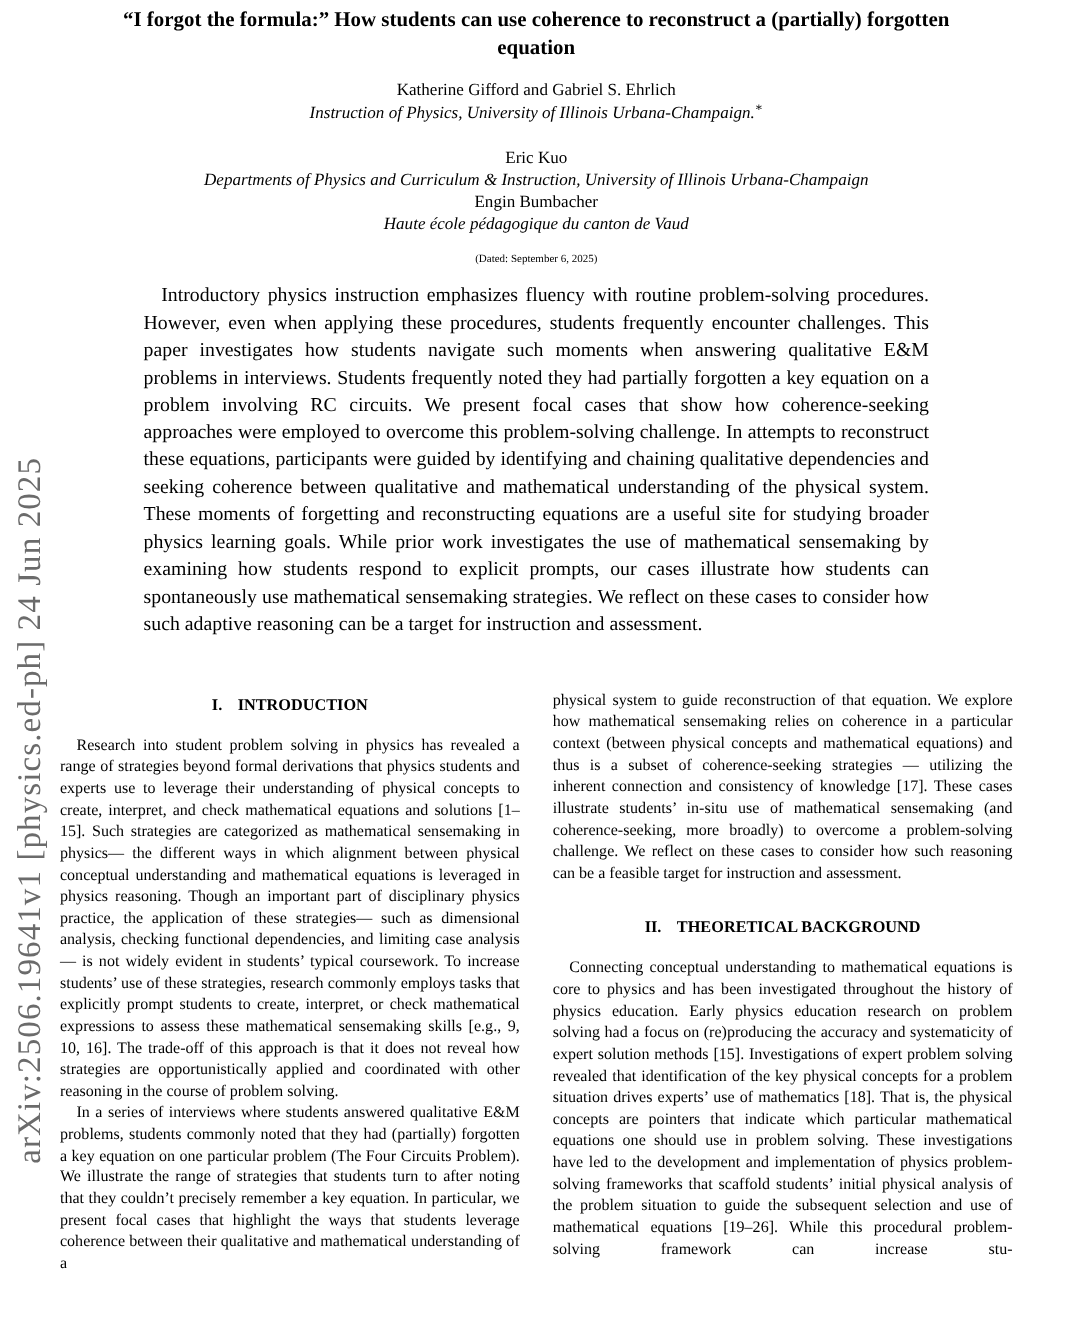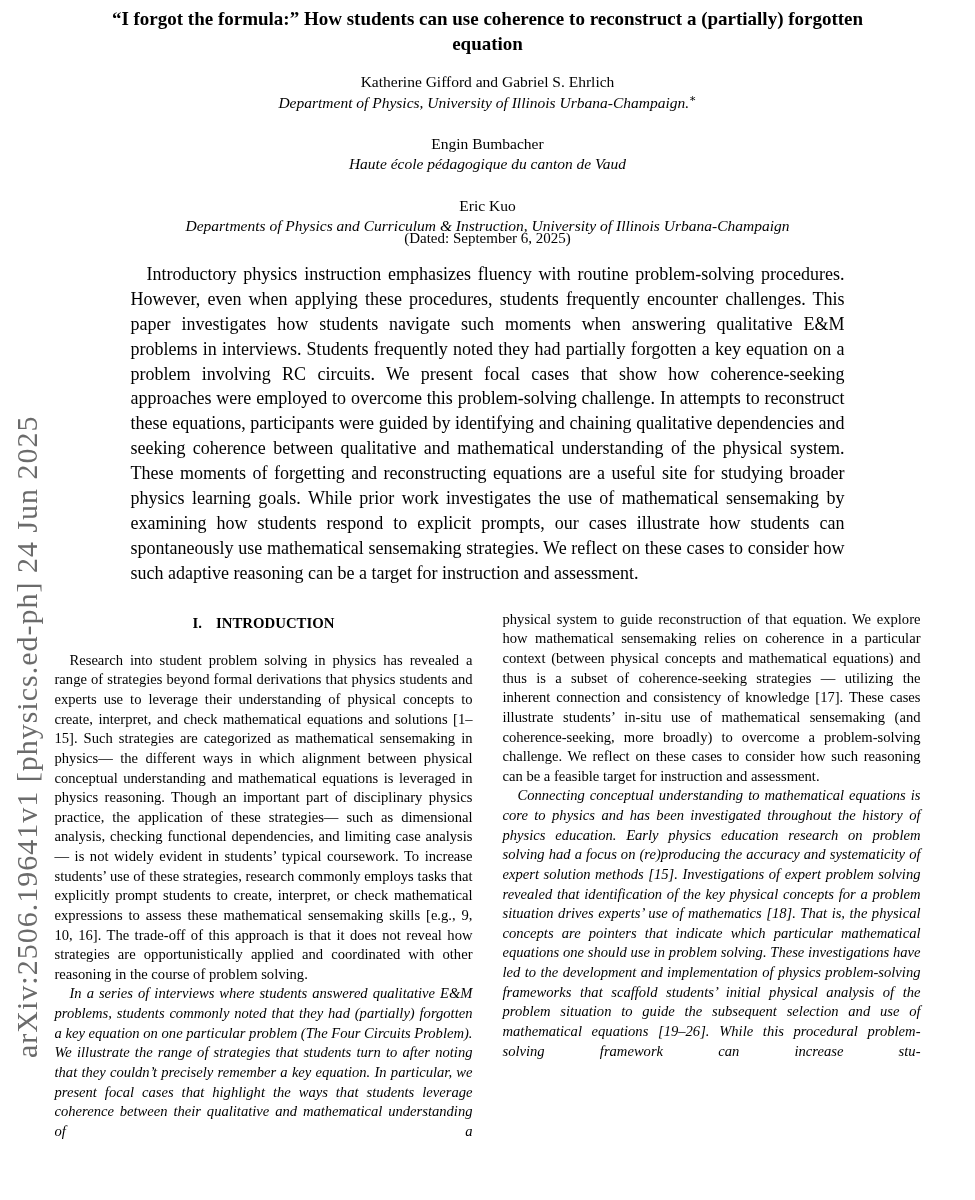--- a/index.html
+++ b/index.html
@@ -24,43 +24,43 @@
   .header { padding-top:6px; text-align:center; }
   .title {
     width:820px; margin:0 auto;
     font-size:19px; font-weight:bold; line-height:1.32;text-align:center;
   }
   .authors { margin-top:16px; font-size:15.5px; }
   .author-block { margin-bottom:22px; }
   .author-names { line-height:1.25; }
   .author-affil { font-style:italic; line-height:1.25; }
   .author-affil sup { font-style:normal; font-size:11px; }
-  .dated { font-size:15px; margin-top:-6px; }
+  .dated { font-size:10px; margin-top:-6px; }
   .abstract {
     width:714px; margin:15px auto 0;
     text-align:justify;
     text-indent:16px;
     font-size:18px; line-height:1.385;
   }
   .columns {
     display:flex;
     width:866px;
-    margin:24px auto 0;
+    margin:48px auto 0;
     gap:30px;
   }
   .col {
     flex:1;
     min-width:0;
     text-align:justify;
     font-size:14.6px;
     line-height:1.345;
   }
   .col p { margin:0; text-indent:15px; }
   .col p.noindent { text-indent:0; }
-  .col p.flow { text-align-last:justify;font-style:italic; }
+  .col p.flow { text-align-last:justify; }
   .section-heading {
     text-align:center;
     font-weight:bold;
     font-size:14.8px;
     margin:4px 0 17px;
   }
   .section-heading .num { margin-right:14px; }
   .section-heading.second { margin-top:30px; }
   .it { }
 </style>
@@ -70,46 +70,49 @@
 <div class="page">
 
   <div class="arxiv-banner">arXiv:2506.19641v1 [physics.ed-ph] 24 Jun 2025</div>
 
   <div class="header">
     <div class="title">“I forgot the formula:” How students can use coherence to reconstruct a (partially) forgotten equation</div>
 
     <div class="authors">
       <div class="author-block">
         <div class="author-names">Katherine Gifford and Gabriel S. Ehrlich</div>
-        <div class="author-affil"><span>Department of Physics, University of Illinois Urbana-Champaign.</span><sup>∗</sup></div>
+        <div class="author-affil"><span>Instruction of Physics, University of Illinois Urbana-Champaign.</span><sup>∗</sup></div>
+      </div>
+      <div class="author-block" style="margin-bottom:0;">
+        <div class="author-names">Eric Kuo</div>
+        <div class="author-affil"><span>Departments of Physics and Curriculum &amp; Instruction, University of Illinois Urbana-Champaign</span><sup></sup></div>
       </div>
       <div class="author-block">
         <div class="author-names">Engin Bumbacher</div>
         <div class="author-affil"><span>Haute école pédagogique du canton de Vaud</span><sup></sup></div>
-      </div>
-      <div class="author-block" style="margin-bottom:0;">
-        <div class="author-names">Eric Kuo</div>
-        <div class="author-affil"><span>Departments of Physics and Curriculum &amp; Instruction, University of Illinois Urbana-Champaign</span><sup></sup></div>
       </div>
       <div class="dated">(Dated: September 6, 2025)</div>
     </div>
 
     <div class="abstract">Introductory physics instruction emphasizes fluency with routine problem-solving procedures. However, even when applying these procedures, students frequently encounter challenges. This paper investigates how students navigate such moments when answering qualitative E&amp;M problems in interviews. Students frequently noted they had partially forgotten a key equation on a problem involving RC circuits. We present focal cases that show how coherence-seeking approaches were employed to overcome this problem-solving challenge. In attempts to reconstruct these equations, participants were guided by identifying and chaining qualitative dependencies and seeking coherence between qualitative and mathematical understanding of the physical system. These moments of forgetting and reconstructing equations are a useful site for studying broader physics learning goals. While prior work investigates the use of mathematical sensemaking by examining how students respond to explicit prompts, our cases illustrate how students can spontaneously use mathematical sensemaking strategies. We reflect on these cases to consider how such adaptive reasoning can be a target for instruction and assessment.</div>
   </div>
 
   <div class="columns">
 
     <div class="col">
       <div class="section-heading">
         <span class="num">I.</span><span>INTRODUCTION</span>
       </div>
       <p><span>Research into student problem solving in physics has revealed a range of strategies beyond formal derivations that physics students and experts use to leverage their understanding of physical concepts to create, interpret, and check mathematical equations and solutions [1–15]. Such strategies are categorized as </span><span class="it">mathematical sensemaking in physics</span><span>— the different ways in which alignment between physical conceptual understanding and mathematical equations is leveraged in physics reasoning. Though an important part of disciplinary physics practice, the application of these strategies— such as dimensional analysis, checking functional dependencies, and limiting case analysis— is not widely evident in students’ typical coursework. To increase students’ use of these strategies, research commonly employs tasks that explicitly prompt students to create, interpret, or check mathematical expressions to assess these mathematical sensemaking skills [e.g., 9, 10, 16]. The trade-off of this approach is that it does not reveal how strategies are opportunistically applied and coordinated with other reasoning in the course of problem solving.</span></p>
       <p class="flow"><span>In a series of interviews where students answered qualitative E&amp;M problems, students commonly noted that they had (partially) forgotten a key equation on one particular problem (The Four Circuits Problem). We illustrate the range of strategies that students turn to after noting that they couldn’t precisely remember a key equation. In particular, we present focal cases that highlight the ways that students leverage coherence between their qualitative and mathematical understanding of a</span></p>
     </div>
 
     <div class="col">
       <p class="noindent"><span>physical system to guide reconstruction of that equation. We explore how mathematical sensemaking relies on coherence in a particular context (between physical concepts and mathematical equations) and thus is a subset of </span><span class="it">coherence-seeking strategies</span><span> — utilizing the inherent connection and consistency of knowledge [17]. These cases illustrate students’ in-situ use of mathematical sensemaking (and coherence-seeking, more broadly) to overcome a problem-solving challenge. We reflect on these cases to consider how such reasoning can be a feasible target for instruction and assessment.</span></p>
+      <div class="section-heading second">
+        <span class="num">II.</span><span>THEORETICAL BACKGROUND</span>
+      </div>
       <p class="flow"><span>Connecting conceptual understanding to mathematical equations is core to physics and has been investigated throughout the history of physics education. Early physics education research on problem solving had a focus on (re)producing the accuracy and systematicity of expert solution methods [15]. Investigations of expert problem solving revealed that identification of the key physical concepts for a problem situation drives experts’ use of mathematics [18]. That is, the physical concepts are pointers that indicate which particular mathematical equations one should use in problem solving. These investigations have led to the development and implementation of physics problem-solving frameworks that scaffold students’ initial physical analysis of the problem situation to guide the subsequent selection and use of mathematical equations [19–26]. While this procedural problem-solving framework can increase stu-</span></p>
     </div>
 
   </div>
 
 </div>
 
 </body></html>

